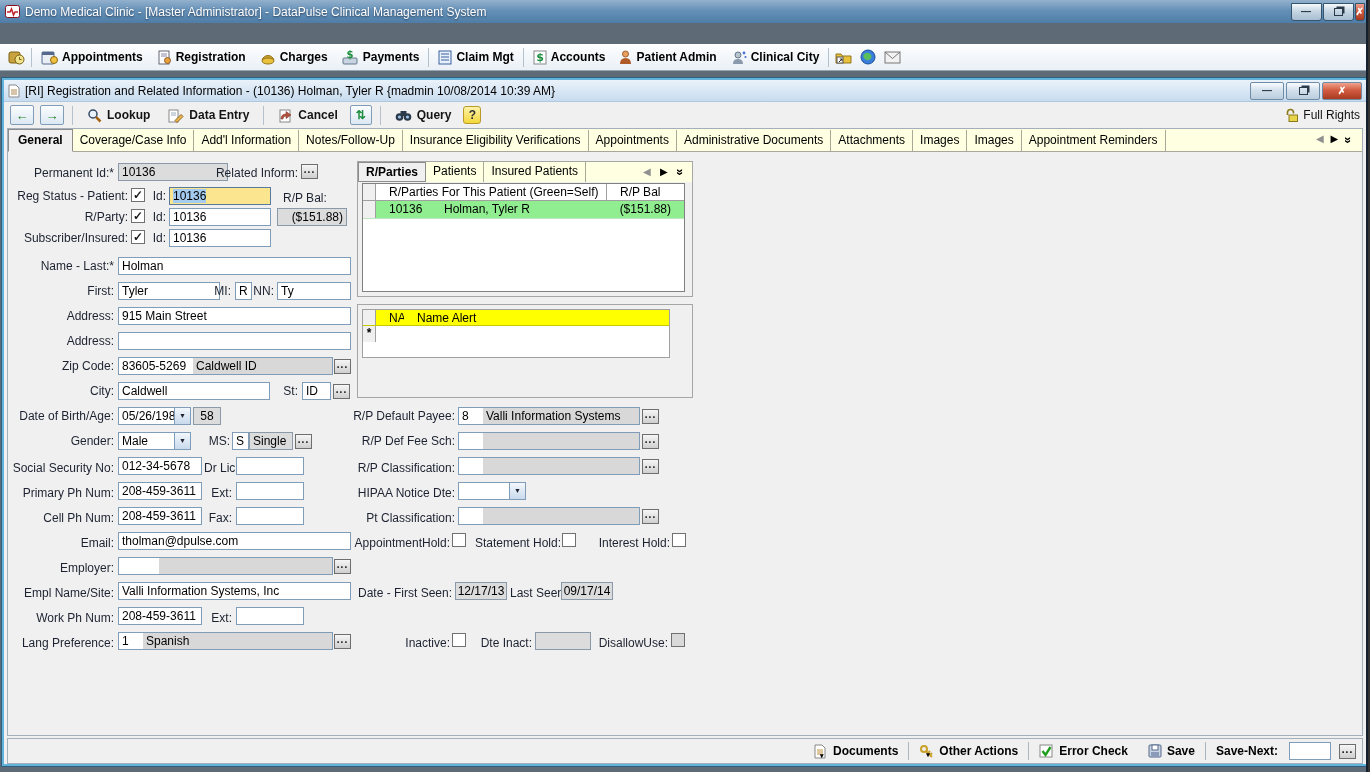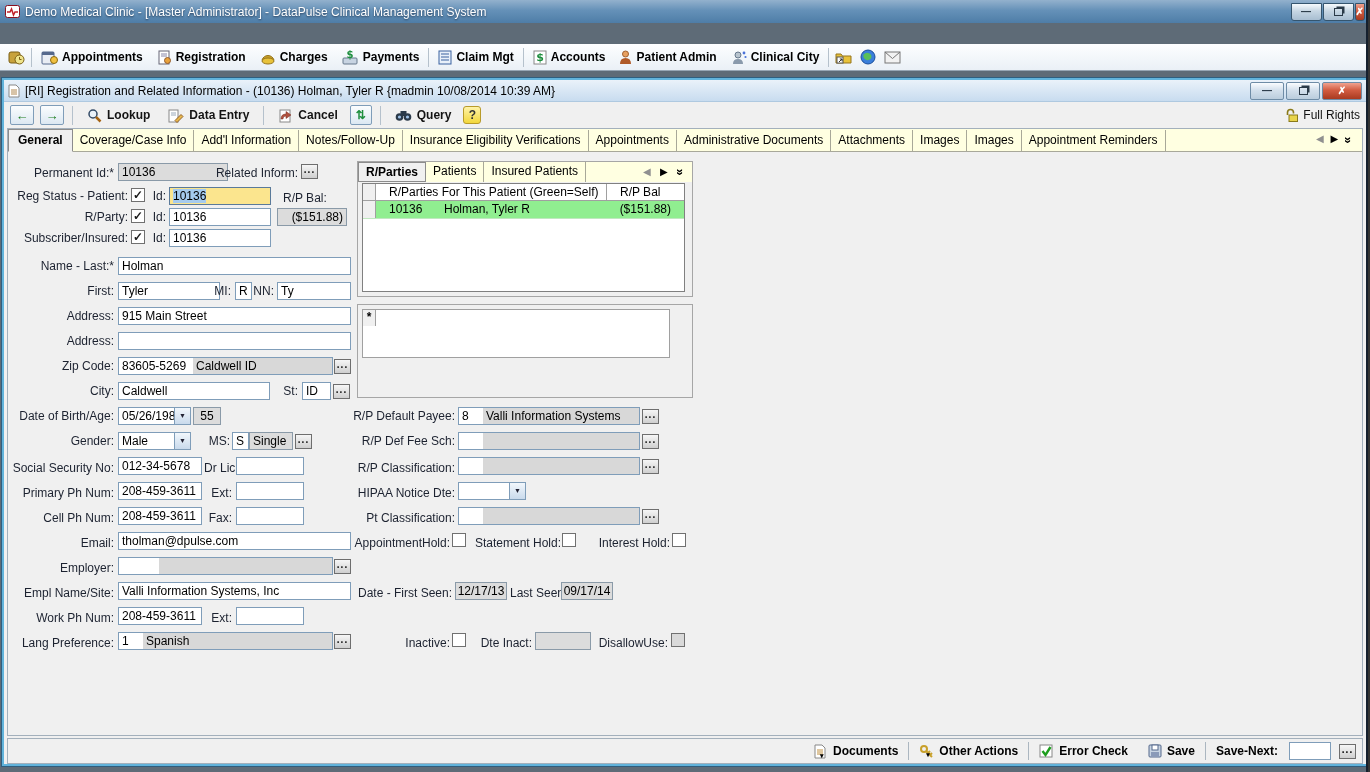--- a/index.html
+++ b/index.html
@@ -357,21 +357,21 @@
   <div class="fld" style="left:118px;top:382px;width:152px">Caldwell</div>
   <div class="lbl" style="left:278px;top:384px;width:20px">St:</div>
   <div class="fld" style="left:302px;top:382px;width:29px">ID</div>
   <div class="dots" style="left:333px;top:384px">...</div>
 
   <div class="lbl" style="left:0;top:409px;width:114px">Date of Birth/Age:</div>
   <div class="fld combo" style="left:118px;top:407px;width:73px">
     <span class="cv">05/26/1980</span>
     <span class="dd">▼</span>
   </div>
-  <div class="fld gray ctr" style="left:193px;top:407px;width:28px">55</div>
+  <div class="fld gray ctr" style="left:193px;top:407px;width:28px">58</div>
 
   <div class="lbl" style="left:0;top:434px;width:114px">Gender:</div>
   <div class="fld combo" style="left:118px;top:432px;width:73px">
     <span class="cv">Male</span>
     <span class="dd">▼</span>
   </div>
   <div class="lbl" style="left:204px;top:434px;width:26px">MS:</div>
   <div class="fld" style="left:232px;top:432px;width:17px">S</div>
   <div class="fld gray" style="left:249px;top:432px;width:44px">Single</div>
   <div class="dots" style="left:295px;top:434px">...</div>
@@ -434,20 +434,25 @@
     <div class="grow" style="height:18px;background:#90EE90;border-bottom:1px solid #C0E8C0">
       <span class="gsel"></span>
       <span class="gcell" style="width:55px">10136</span>
       <span class="gcell" style="flex:1">Holman, Tyler R</span>
       <span class="gcell" style="width:78px;text-align:right">($151.88)</span>
     </div>
   </div>
 
   <div class="subpanel" style="left:357px;top:304px;width:336px;height:94px"></div>
   <div class="grid" style="left:362px;top:309px;width:308px;height:49px;border-color:#A0A0A0">
+    <div class="grow" style="height:16px;background:#FFFF00;border-bottom:1px solid #C8C800">
+      <span class="gsel"></span>
+      <span class="gcell" style="width:28px">NA</span>
+      <span class="gcell" style="flex:1">Name Alert</span>
+    </div>
     <div class="grow" style="height:16px">
       <span class="gsel">*</span>
       <span class="gcell" style="flex:1"></span>
     </div>
   </div>
 
   <div class="lbl" style="left:345px;top:409px;width:110px">R/P Default Payee:</div>
   <div class="fld comp" style="left:458px;top:407px;width:182px">
     <span class="wp" style="width:24px">8</span>
     <span class="gp">Valli Information Systems</span>

